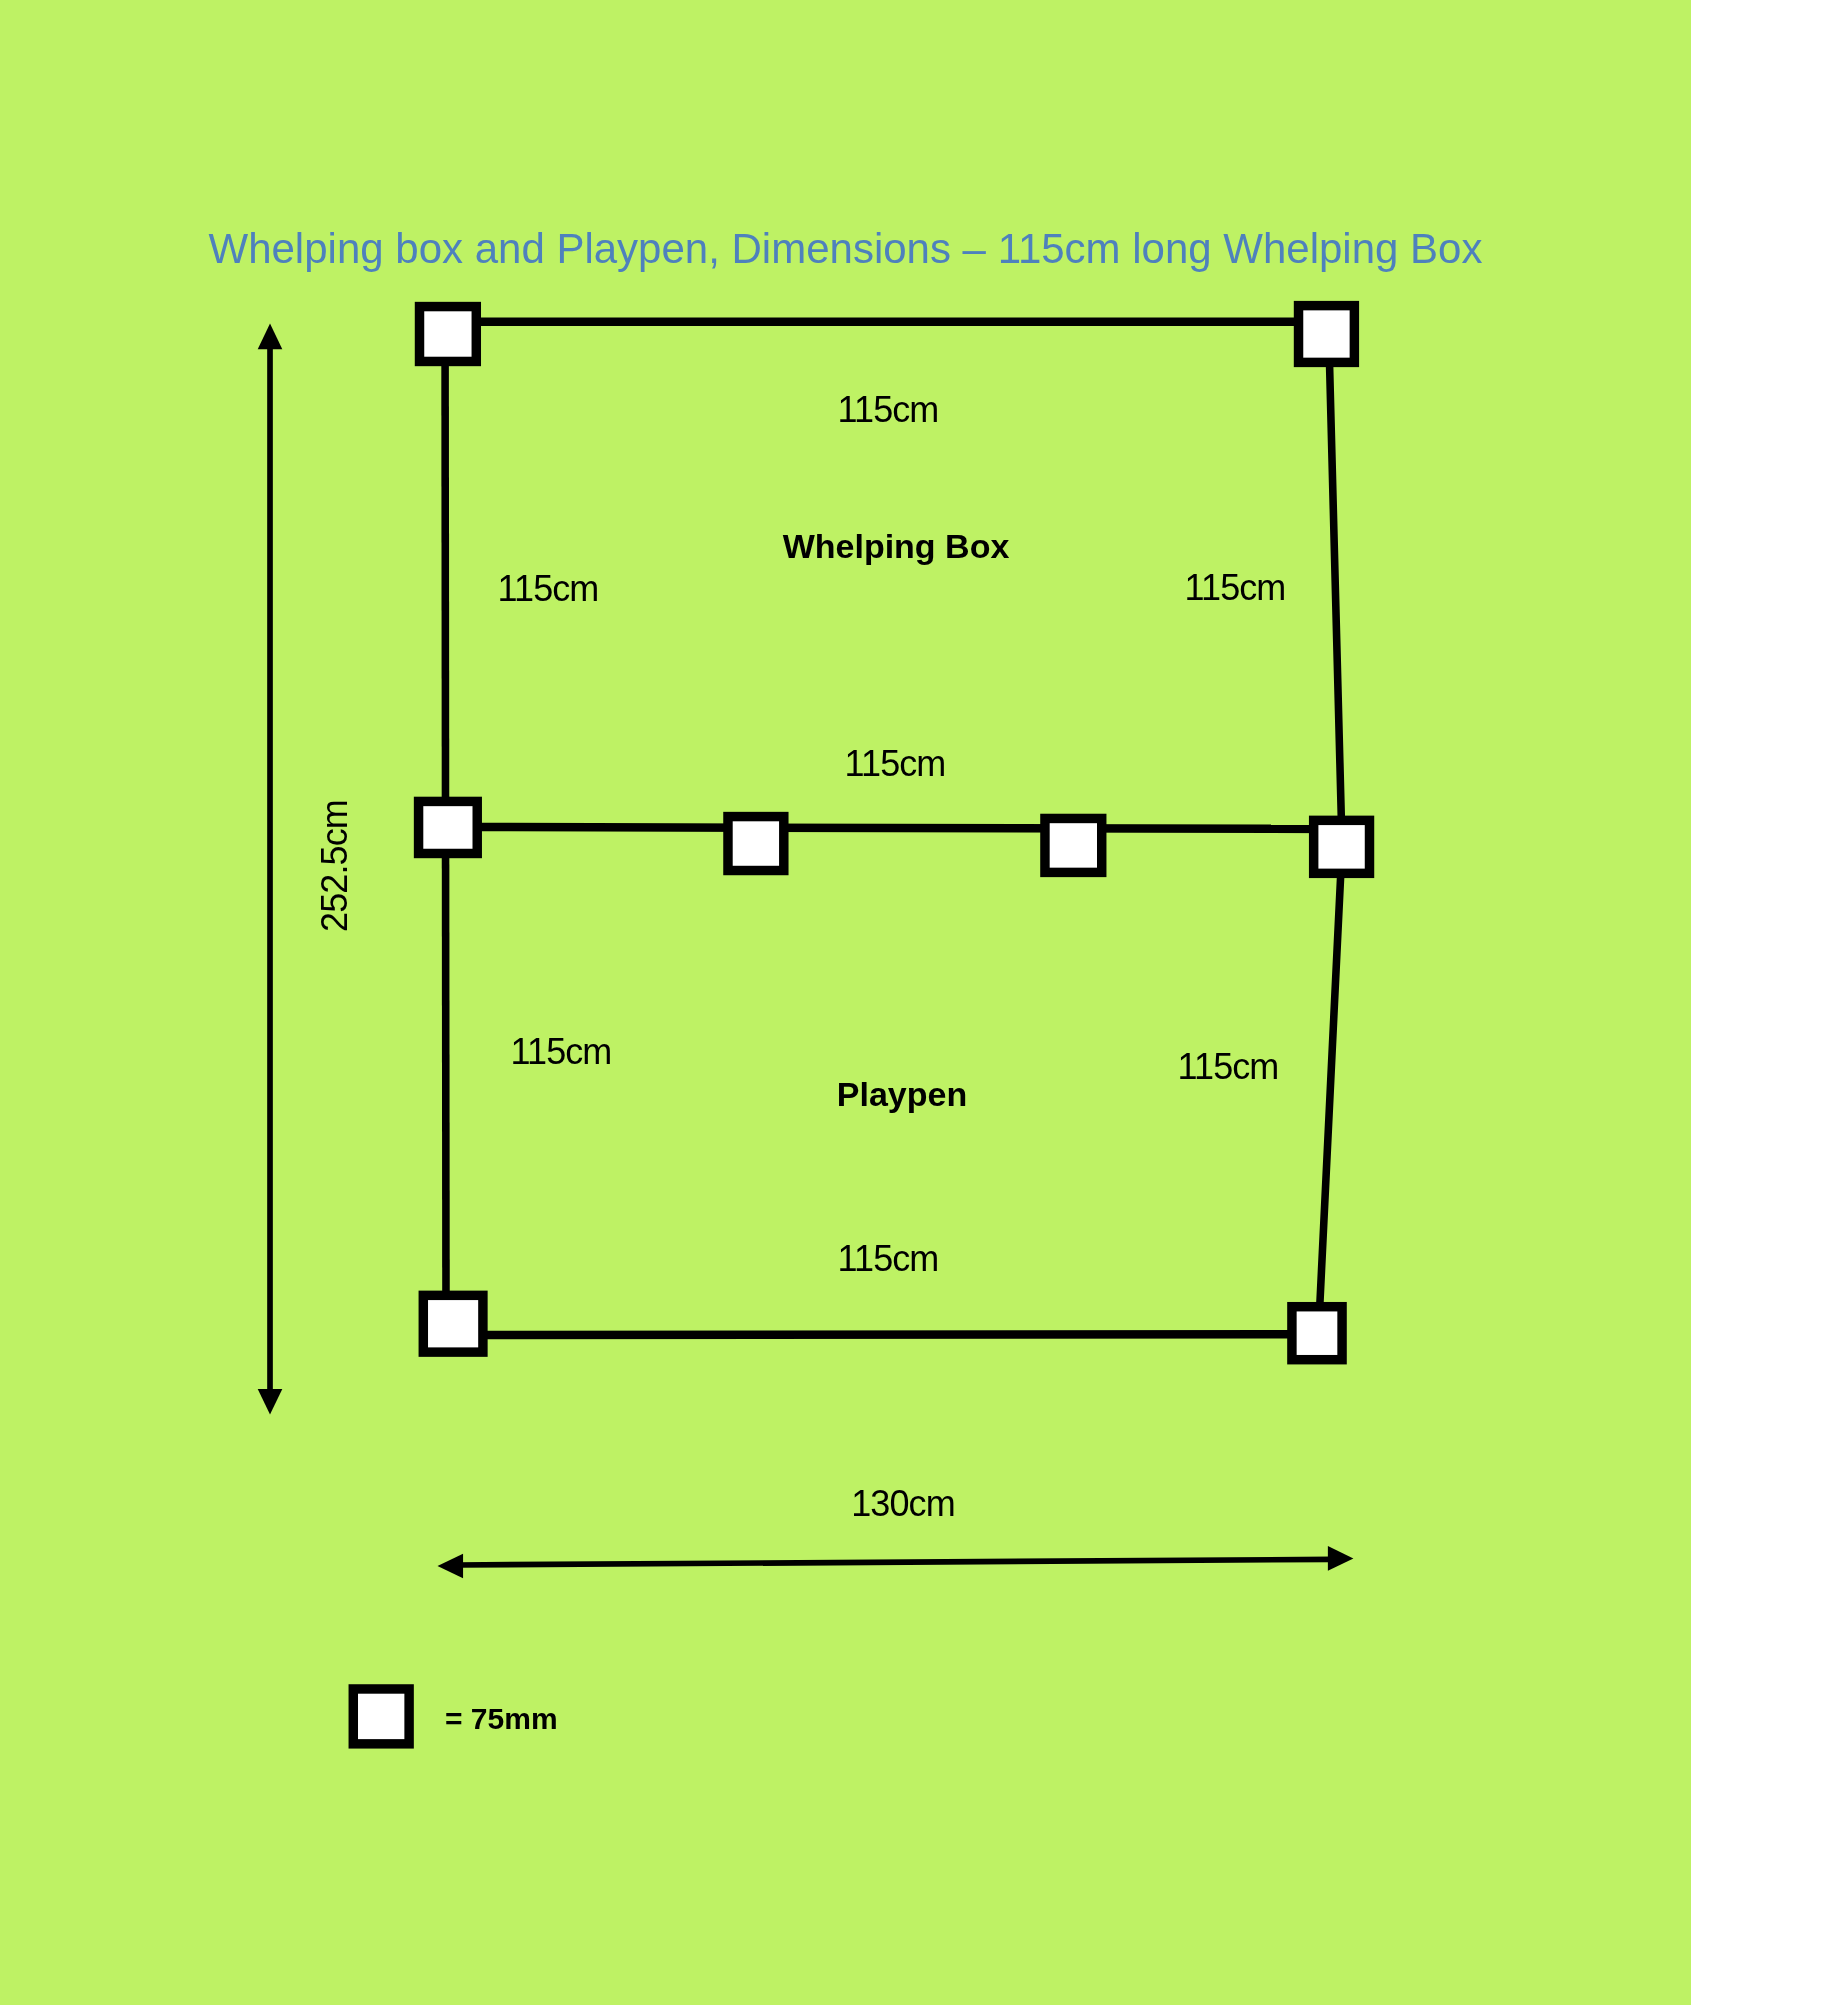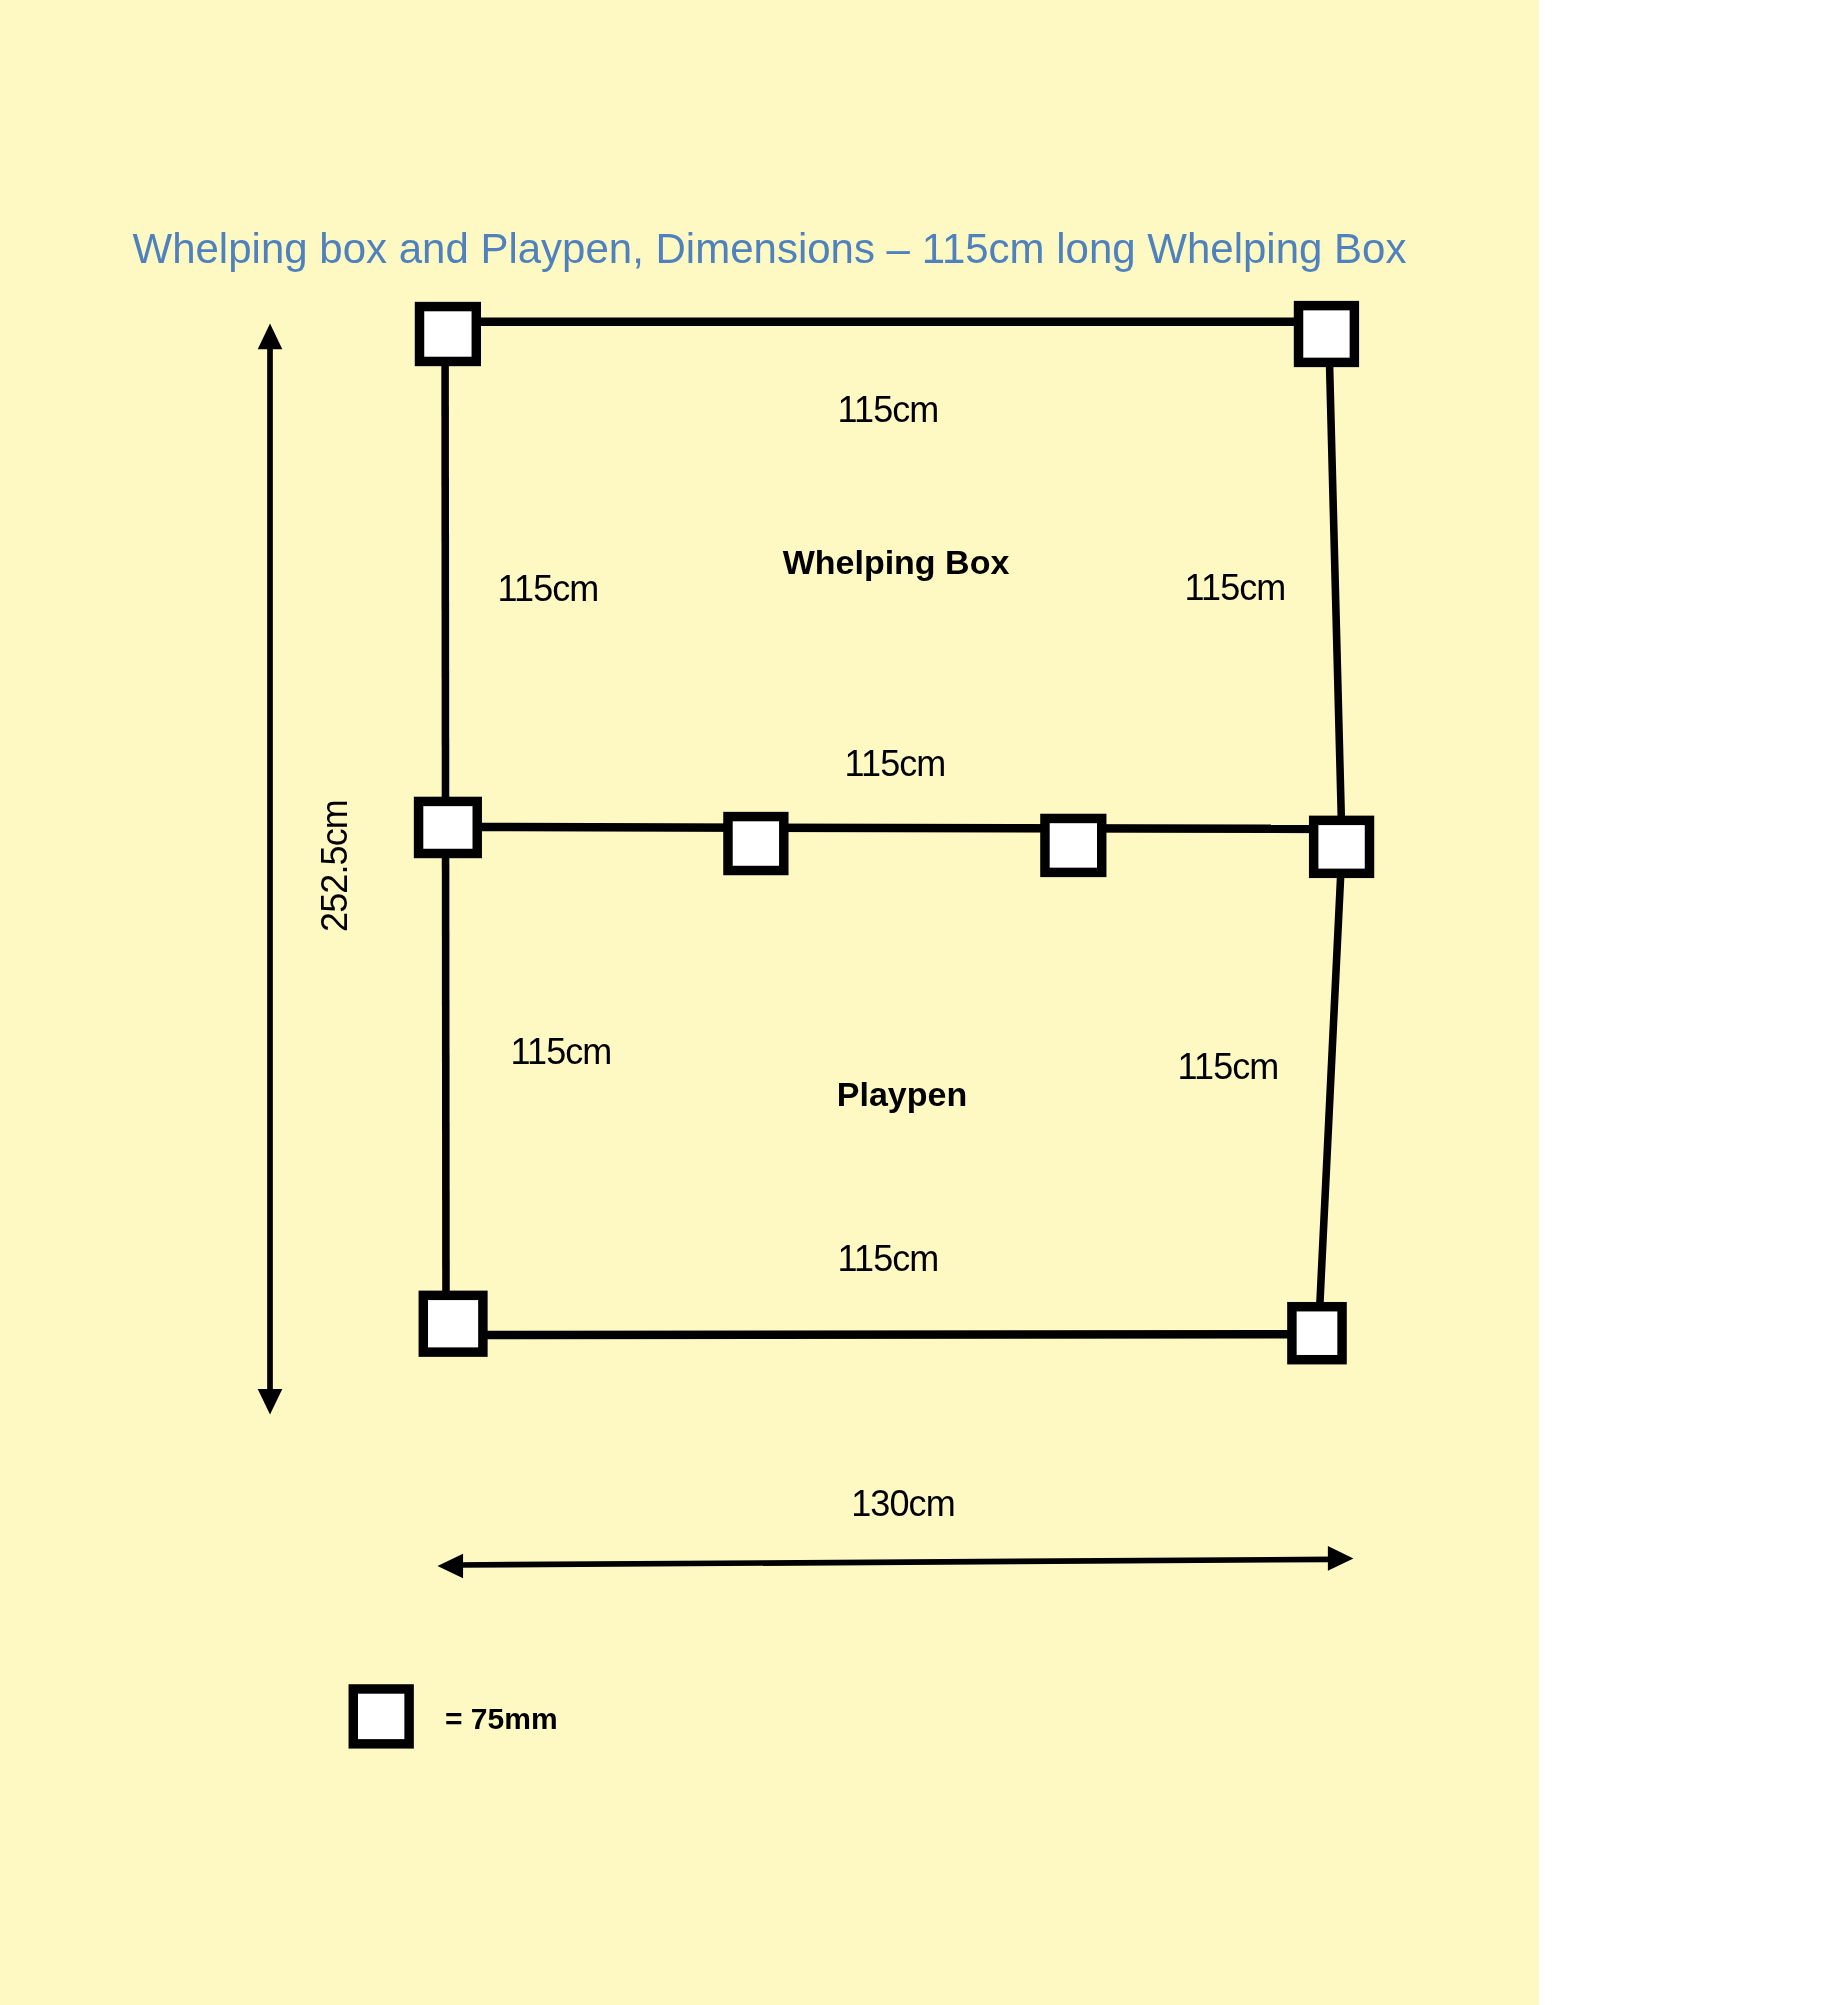--- a/index.html
+++ b/index.html
@@ -1,20 +1,20 @@
 <!DOCTYPE html>
 <html style="font-size:15px"><head>
 <meta charset="utf-8">
 <style>
   html, body { margin: 0; padding: 0; background: #ffffff; }
   .page {
     position: relative;
-    width: 1539px;
+    width: 1691px;
     height: 2005px;
-    background: #fef9c3;
+    background: #bef264;
     font-family: "Liberation Sans", sans-serif;
     color: #000000;
     overflow: hidden;
   }
   .title {
     position: absolute;
     top: 228px;
     left: 0;
     width: 100%;
     text-align: center;
@@ -91,21 +91,21 @@
     <g>
       <line x1="484" y1="1654" x2="1408" y2="1648" stroke="#000" stroke-width="6"></line>
       <polygon points="462,1655 489,1642 489,1668" fill="#000"></polygon>
       <polygon points="1430,1647 1403,1634 1403,1660" fill="#000"></polygon>
     </g>
 
     <rect x="373" y="1785" width="59" height="58" fill="#fff" stroke="#000" stroke-width="10"></rect>
   </svg>
 
   <div class="lbl" style="left:888px; top:410px;">115cm</div>
-  <div class="lbl bold" style="left:896px; top:562px;text-align:right;">Whelping Box</div>
+  <div class="lbl bold" style="left:896px; top:546px;text-align:right;">Whelping Box</div>
   <div class="lbl" style="left:548px; top:589px;">115cm</div>
   <div class="lbl" style="left:1235px; top:588px;">115cm</div>
 
   <div class="lbl" style="left:895px; top:764px;">115cm</div>
 
   <div class="lbl" style="left:561px; top:1052px;">115cm</div>
   <div class="lbl bold" style="left:902px; top:1094px;">Playpen</div>
   <div class="lbl" style="left:1228px; top:1067px;">115cm</div>
   <div class="lbl" style="left:888px; top:1259px;">115cm</div>
 

